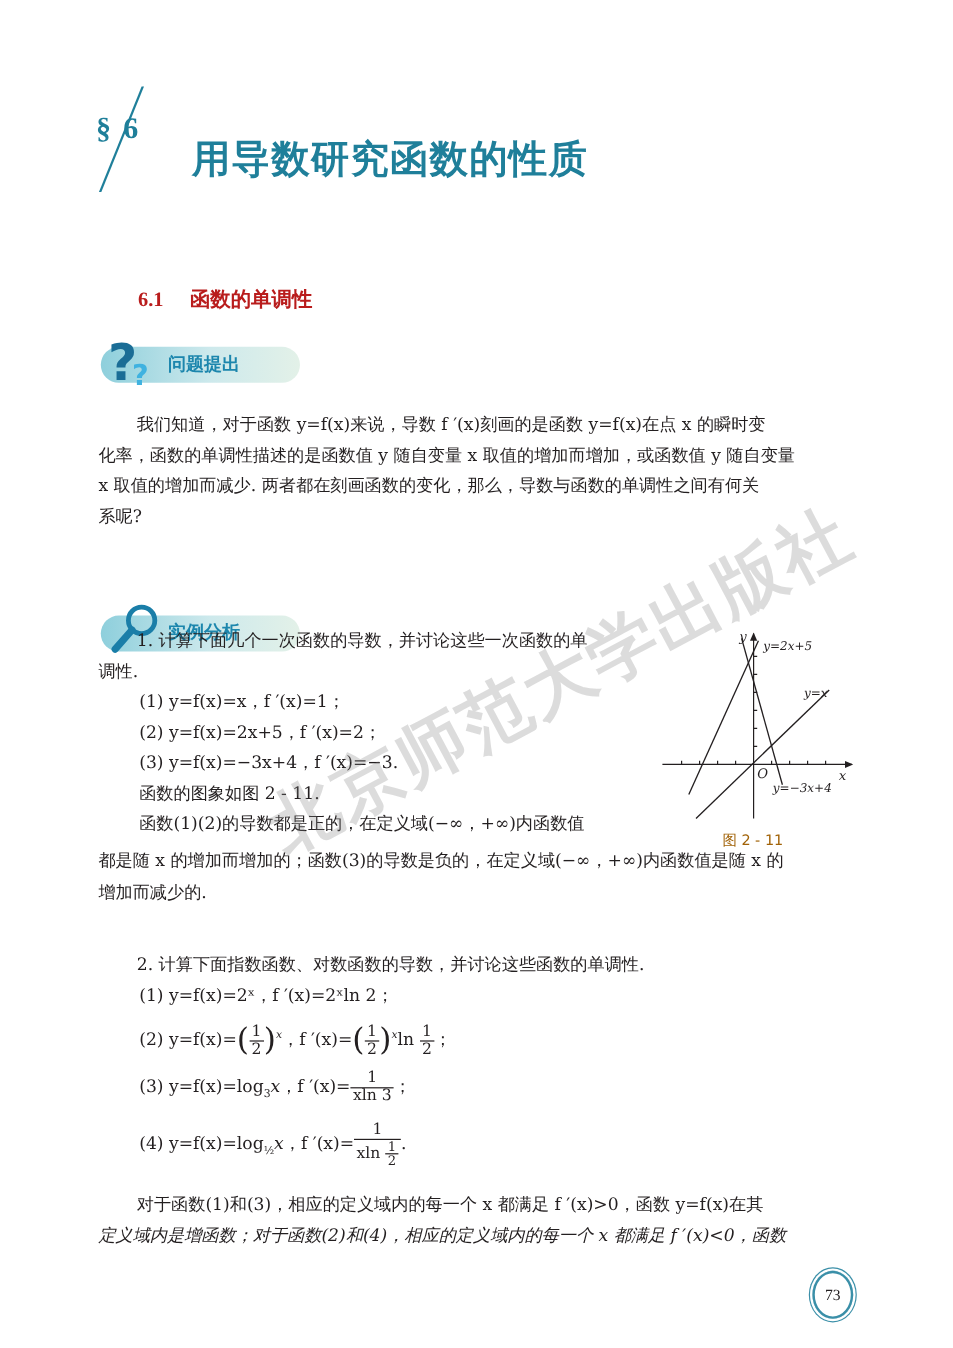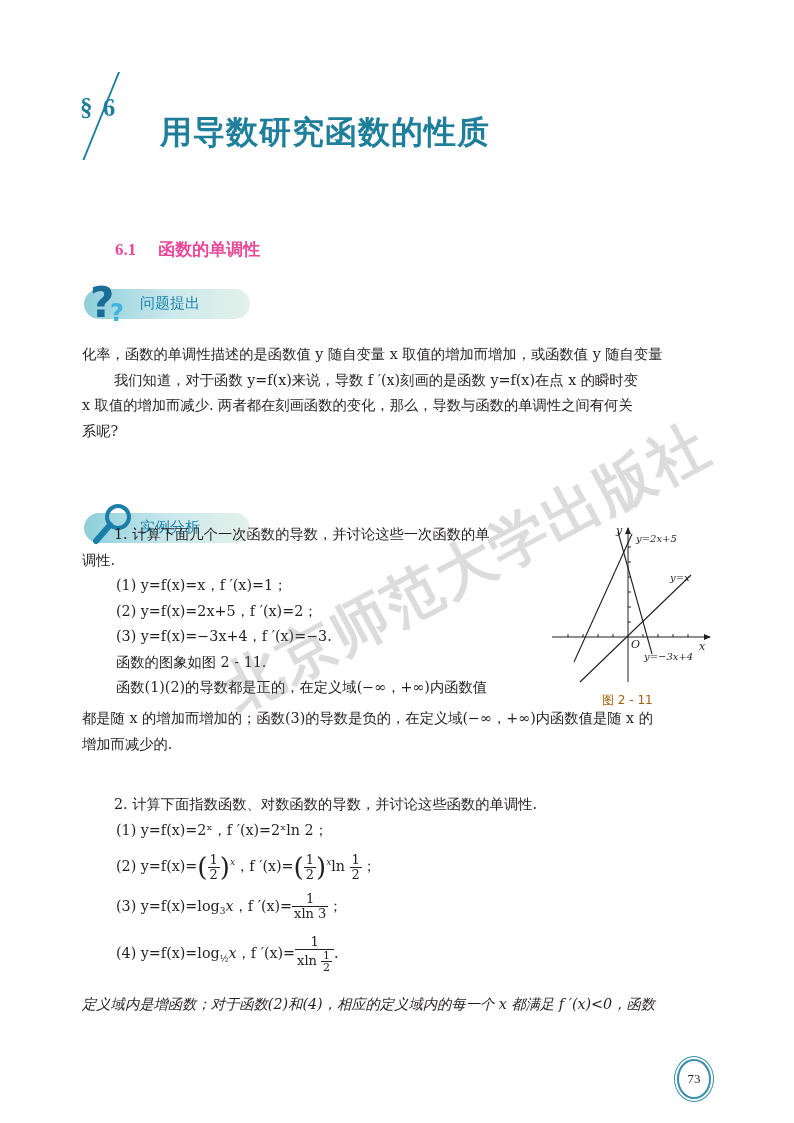--- a/index.html
+++ b/index.html
@@ -4,26 +4,26 @@
 <style>
   html,body{margin:0;padding:0;background:#ffffff;}
   body{width:794px;height:1123px;position:relative;overflow:hidden;
        font-family:"DejaVu Serif","Liberation Serif",serif;color:#231f20;}
   .abs{position:absolute;}
   .sec-num{left:80px;top:94px;font-size:25px;font-weight:bold;color:#1f7f9a;
            font-family:"Liberation Serif",serif;letter-spacing:2px;}
   .slash{left:118px;top:72px;width:2px;height:88px;background:#1f7f9a;transform:skewX(-22deg);transform-origin:top left;}
   .chap-title{left:160px;top:111px;font-size:32px;font-weight:bold;color:#1f7f9a;
               font-family:"DejaVu Sans",sans-serif;letter-spacing:1px;}
-  .sub-title{left:115px;top:238px;font-size:17px;font-weight:bold;color:#ec4899;
+  .sub-title{left:115px;top:238px;font-size:17px;font-weight:bold;color:#b91c1c;
              font-family:"DejaVu Sans",sans-serif;}
   .sub-title .num{margin-right:22px;font-family:"Liberation Serif",serif;}
   .tag{height:30px;width:166px;border-radius:15px;
        background:linear-gradient(90deg,#8ecfdc 0%,#cde9ec 55%,#e3f1e8 100%);}
-  .tag .label{position:absolute;left:56px;top:5px;font-size:15px;font-weight:normal;color:#1c86ad;
+  .tag .label{position:absolute;left:56px;top:5px;font-size:15px;font-weight:bold;color:#1c86ad;
               font-family:"DejaVu Sans",sans-serif;text-align:center;}
   .tag .icon{position:absolute;left:4px;top:-12px;}
   p.txt{margin:0;font-size:14.3px;line-height:25.5px;}
   .para{left:82px;width:640px;}
   .indent{text-indent:32px;}
   .it{font-style:italic;}
   .line{font-size:14.3px;white-space:nowrap;}
   .frac{display:inline-block;vertical-align:middle;text-align:center;font-size:13px;line-height:14px;}
   .frac .n{display:block;padding:0 2px;border-bottom:1px solid #231f20;}
   .frac .d{display:block;padding:0 2px;}
@@ -52,22 +52,22 @@
   <span class="icon">
     <svg width="48" height="48" viewBox="0 0 48 48">
       <text x="2" y="40" font-size="42" font-weight="bold" fill="#1a6d96" font-family="DejaVu Sans, sans-serif">?</text>
       <text x="22" y="44" font-size="24" font-weight="bold" fill="#3fb2e0" font-family="DejaVu Sans, sans-serif">?</text>
     </svg>
   </span>
   <span class="label">问题提出</span>
 </div>
 
 <div class="abs para" style="top:342px;">
+  <p class="txt indent">我们知道，对于函数 y=f(x)来说，导数 f ′(x)刻画的是函数 y=f(x)在点 x 的瞬时变</p>
   <p class="txt">化率，函数的单调性描述的是函数值 y 随自变量 x 取值的增加而增加，或函数值 y 随自变量</p>
-  <p class="txt indent">我们知道，对于函数 y=f(x)来说，导数 f ′(x)刻画的是函数 y=f(x)在点 x 的瞬时变</p>
   <p class="txt">x 取值的增加而减少. 两者都在刻画函数的变化，那么，导数与函数的单调性之间有何关</p>
   <p class="txt">系呢?</p>
 </div>
 
 <div class="abs tag" style="left:84px;top:473px;margin-top:40px;">
   <span class="icon">
     <svg width="50" height="48" viewBox="0 0 50 48">
       <circle cx="30" cy="16" r="11" fill="none" stroke="#1a7ea8" stroke-width="4"></circle>
       <line x1="22" y1="24" x2="8" y2="40" stroke="#1a7ea8" stroke-width="6" stroke-linecap="round"></line>
     </svg>
@@ -144,18 +144,19 @@
 
 <div class="abs line" style="left:116px;top:892px;">
   <span>(3) y=f(x)=log</span><sub>3</sub><span class="it">x</span><span>，f ′(x)=</span><span class="frac"><span class="n">1</span><span class="d">xln 3</span></span><span>；</span>
 </div>
 
 <div class="abs line" style="left:116px;top:935px;">
   <span>(4) y=f(x)=log</span><sub>½</sub><span class="it">x</span><span>，f ′(x)=</span><span class="frac"><span class="n">1</span><span class="d"><span>xln </span><span class="frac" style="font-size:11px;line-height:11px;"><span class="n">1</span><span class="d">2</span></span></span></span><span>.</span>
 </div>
 
 <div class="abs para" style="top:992px;">
+  <p class="txt indent" style="white-space:nowrap;">对于函数(1)和(3)，相应的定义域内的每一个 x 都满足 f ′(x)&gt;0，函数 y=f(x)在其</p>
   <p class="txt" style="white-space:nowrap;font-style:italic;">定义域内是增函数；对于函数(2)和(4)，相应的定义域内的每一个 x 都满足 f ′(x)&lt;0，函数</p>
 </div>
 
 <div class="abs watermark" style="left:210px;top:660px;transform:rotate(-28deg);">北京师范大学出版社</div>
 
 <div class="abs page-num">73</div>
 
 </body></html>

